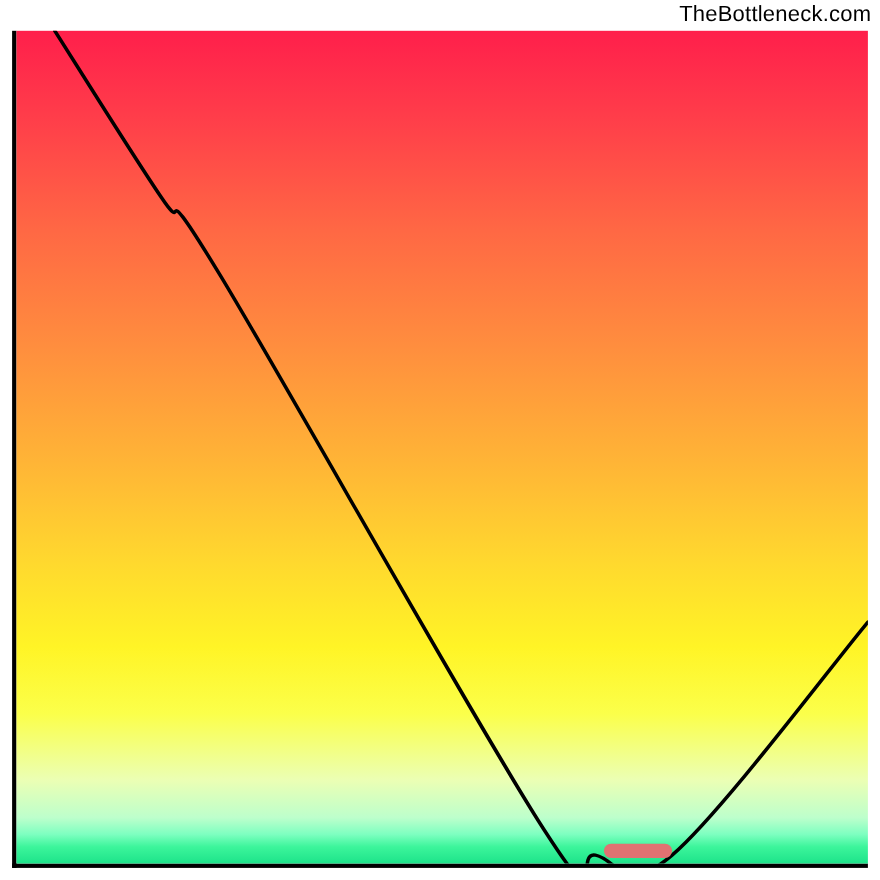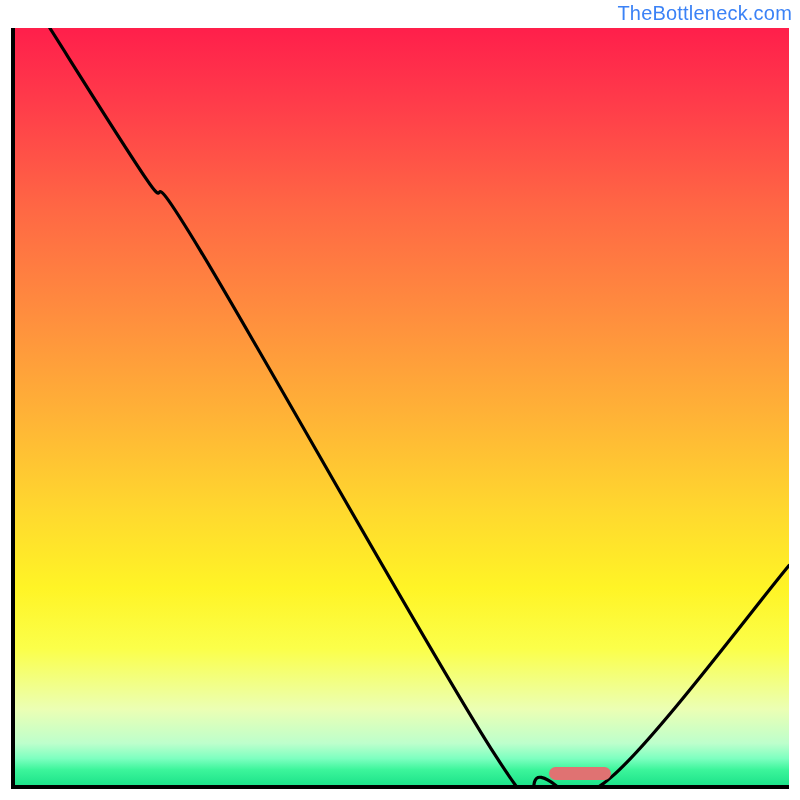--- a/index.html
+++ b/index.html
@@ -13,21 +13,21 @@
   .container {
     position: relative;
     width: 800px;
     height: 800px;
   }
   .watermark {
     position: absolute;
     top: 2px;
     right: 8px;
     font-size: 20px;
-    color: #3b82f6;
+    color: #000000;
     letter-spacing: 0.2px;
   }
   .plot-outer {
     position: absolute;
     left: 11px;
     top: 28px;
     width: 778px;
     height: 761px;
     border-left: 4px solid #000;
     border-bottom: 4px solid #000;

